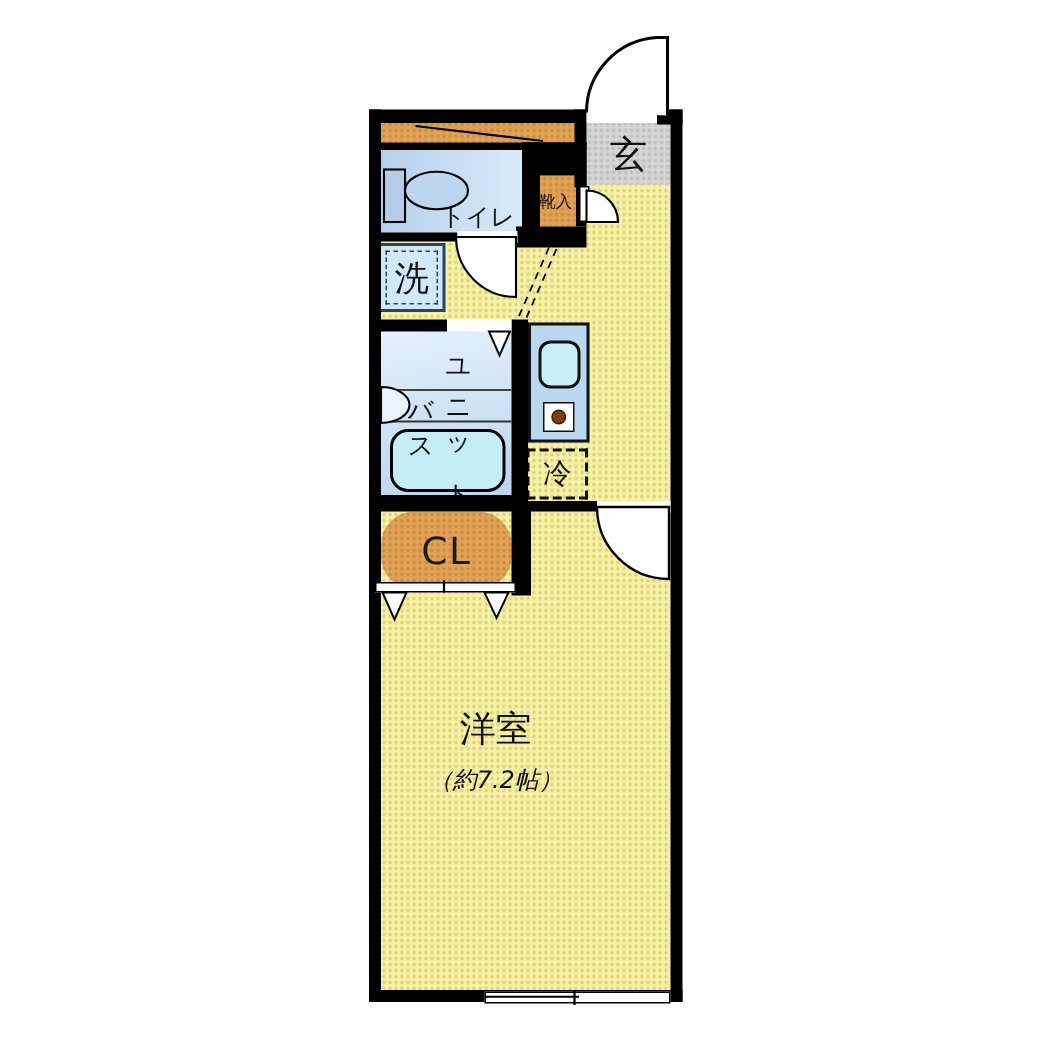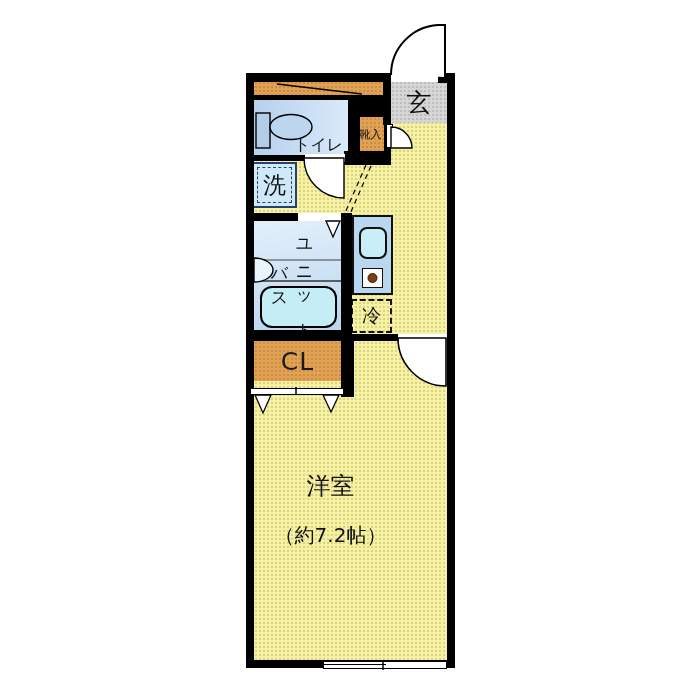--- a/index.html
+++ b/index.html
@@ -72,27 +72,27 @@
               border:2px solid #111;box-sizing:border-box;"></div>
   <div class="abs" style="left:359px;top:227px;width:28px;height:32px;background:#c9eef8;
               border:2px solid #111;border-radius:8px;box-sizing:border-box;"></div>
   <div class="abs" style="left:362px;top:268px;width:21px;height:20px;background:#fff;
               border:1px solid #111;box-sizing:border-box;"></div>
 
   <div class="abs center-lbl" style="left:351px;top:299px;width:41px;height:34px;border:2px dashed #111;box-sizing:border-box;">
     <span class="lbl" style="position:static;font-size:19px;">冷</span>
   </div>
 
-  <div class="abs floor-orange center-lbl" style="left:254px;top:341px;width:87px;height:40px;">
+  <div class="abs floor-orange center-lbl" style="left:254px;top:341px;width:87px;height:52px;border-radius:22px;">
     <span class="lbl" style="position:static;font-size:25px;letter-spacing:1px;color:#1a1a1a;">CL</span>
   </div>
 
   <div class="lbl" style="left:254px;top:470px;width:153px;text-align:center;">
     <div style="font-size:24px;">洋室</div>
-    <div style="font-size:20px;margin-top:20px;">（約7.2帖）</div>
+    <div style="font-size:16px;margin-top:8px;font-style:italic;">（約7.2帖）</div>
   </div>
 
   <div class="wall" style="left:246px;top:73px;width:145px;height:9px;"></div>
   <div class="wall" style="left:246px;top:73px;width:8px;height:595px;"></div>
   <div class="wall" style="left:447px;top:73px;width:8px;height:595px;"></div>
   <div class="wall" style="left:246px;top:660px;width:209px;height:8px;"></div>
   <div class="wall" style="left:438px;top:73px;width:17px;height:10px;"></div>
   <div class="wall" style="left:246px;top:95px;width:145px;height:5px;"></div>
   <div class="wall" style="left:348px;top:95px;width:12px;height:60px;"></div>
   <div class="wall" style="left:348px;top:95px;width:43px;height:22px;"></div>

